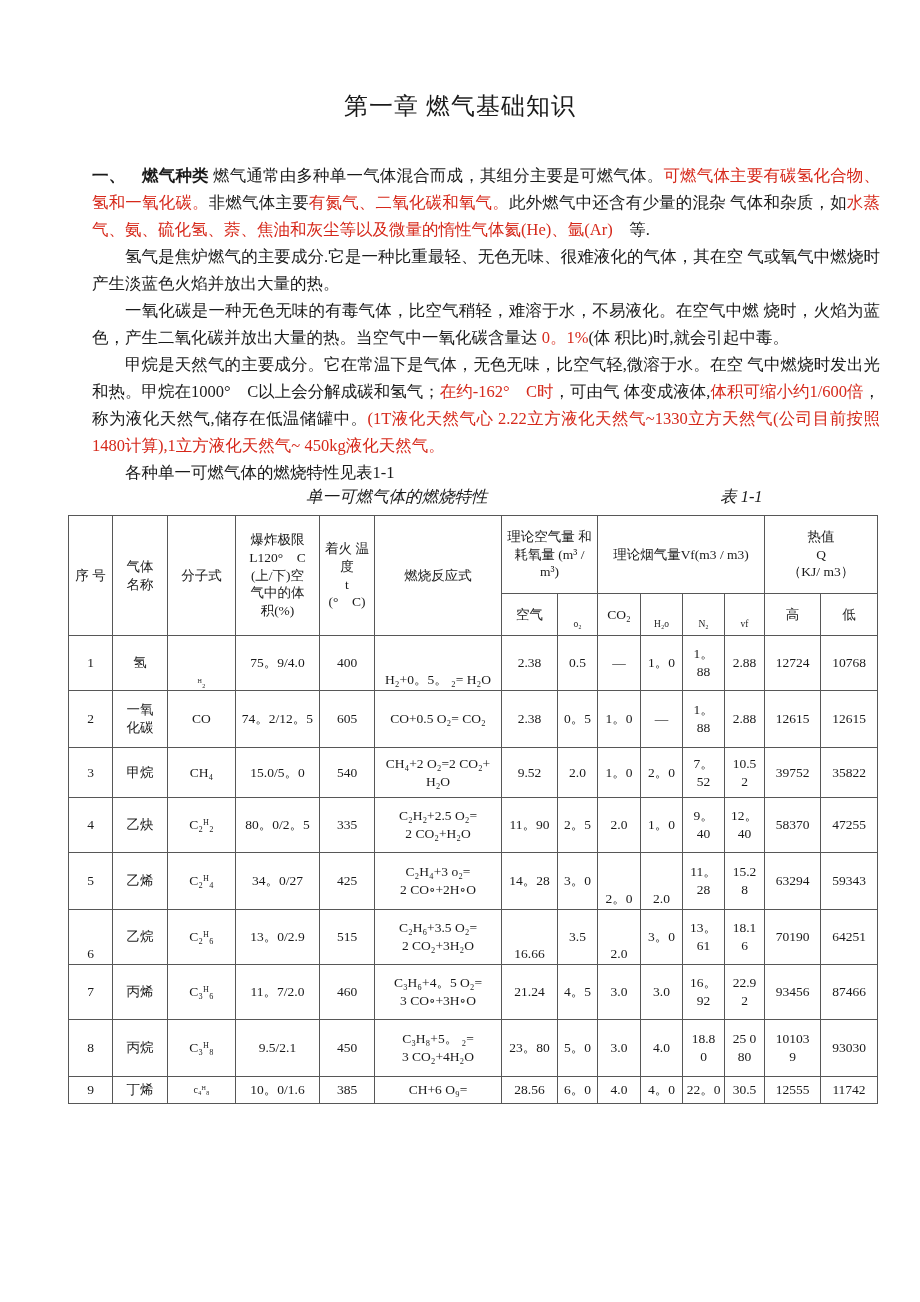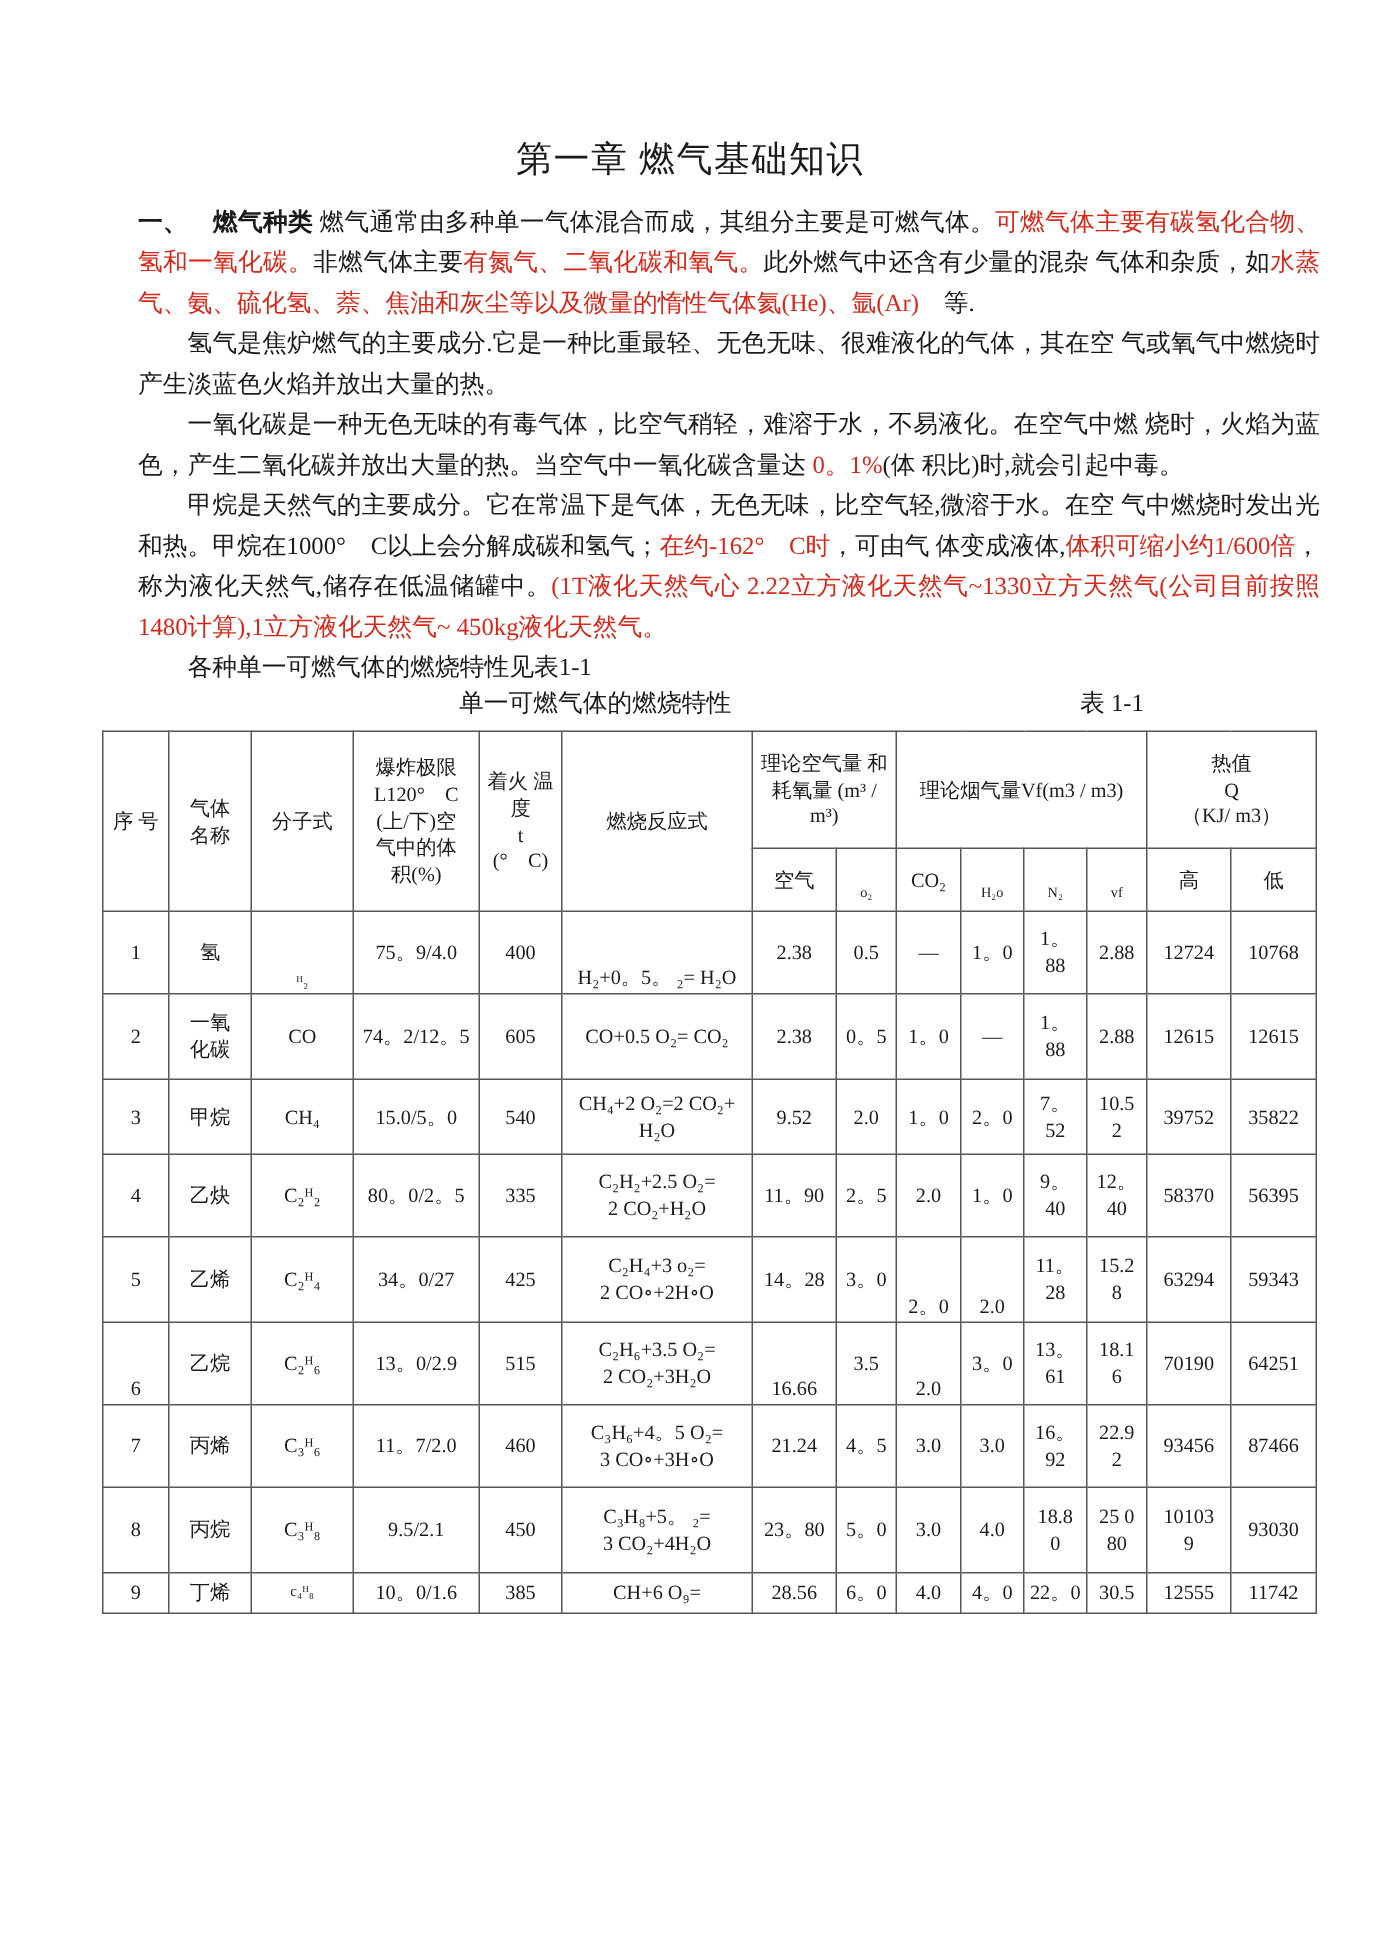--- a/index.html
+++ b/index.html
@@ -4,26 +4,26 @@
 <style>
   :root { --ink:#1a1a1a; --red:#d6281a; --line:#575757; }
   * { box-sizing:border-box; margin:0; padding:0; }
   html,body { background:#ffffff; }
   body {
     width:920px; height:1302px; overflow:hidden;
     font-family:"Liberation Serif","DejaVu Serif",serif;
     color:var(--ink);
   }
   .title { padding-top:90px; text-align:center; font-size:24px; font-weight:normal; letter-spacing:1px; }
-  .text { width:788px; margin:12px 0 0 92px; font-size:16.5px; line-height:27px; text-align:justify; }
+  .text { width:788px; margin:40px 0 0 92px; font-size:16.5px; line-height:27px; text-align:justify; }
   .text p { text-indent:33px; }
   .text p.noindent { text-indent:0; }
   .b { font-weight:bold; }
   .red { color:var(--red); }
-  .caption-row { position:relative; width:788px; margin-left:92px; height:26px; font-size:16.5px; }
+  .caption-row { position:relative; width:788px; margin-left:92px; height:26px; font-size:16.5px;font-style:italic; }
   .caption-row .cap { position:absolute; left:214px; }
   .caption-row .ref { position:absolute; left:628px; }
   table { border-collapse:collapse; table-layout:fixed; margin:3px 0 0 68px; width:809px; }
   th,td {
     border:1px solid var(--line); font-weight:normal; font-size:13.5px;
     text-align:center; vertical-align:middle; white-space:pre-line;
     line-height:1.32; padding:1px 2px; overflow:hidden;
   }
   tr.hr1 { height:78px; } tr.hr2 { height:42px; }
   .tiny { font-size:9.5px; vertical-align:bottom; padding-bottom:4px; }
@@ -167,21 +167,21 @@
 2 CO₂+H₂O</td>
         <td>11。90</td>
         <td>2。5</td>
         <td>2.0</td>
         <td>1。0</td>
         <td>9。
 40</td>
         <td>12。
 40</td>
         <td>58370</td>
-        <td>56395</td>
+        <td>47255</td>
     </tr>
     <tr class="r4">
       <td>5</td>
         <td>乙烯</td>
         <td>C₂ᴴ₄</td>
         <td>34。0/27</td>
         <td>425</td>
         <td>C₂H₄+3 o₂=
 2 CO∘+2H∘O</td>
         <td>14。28</td>

